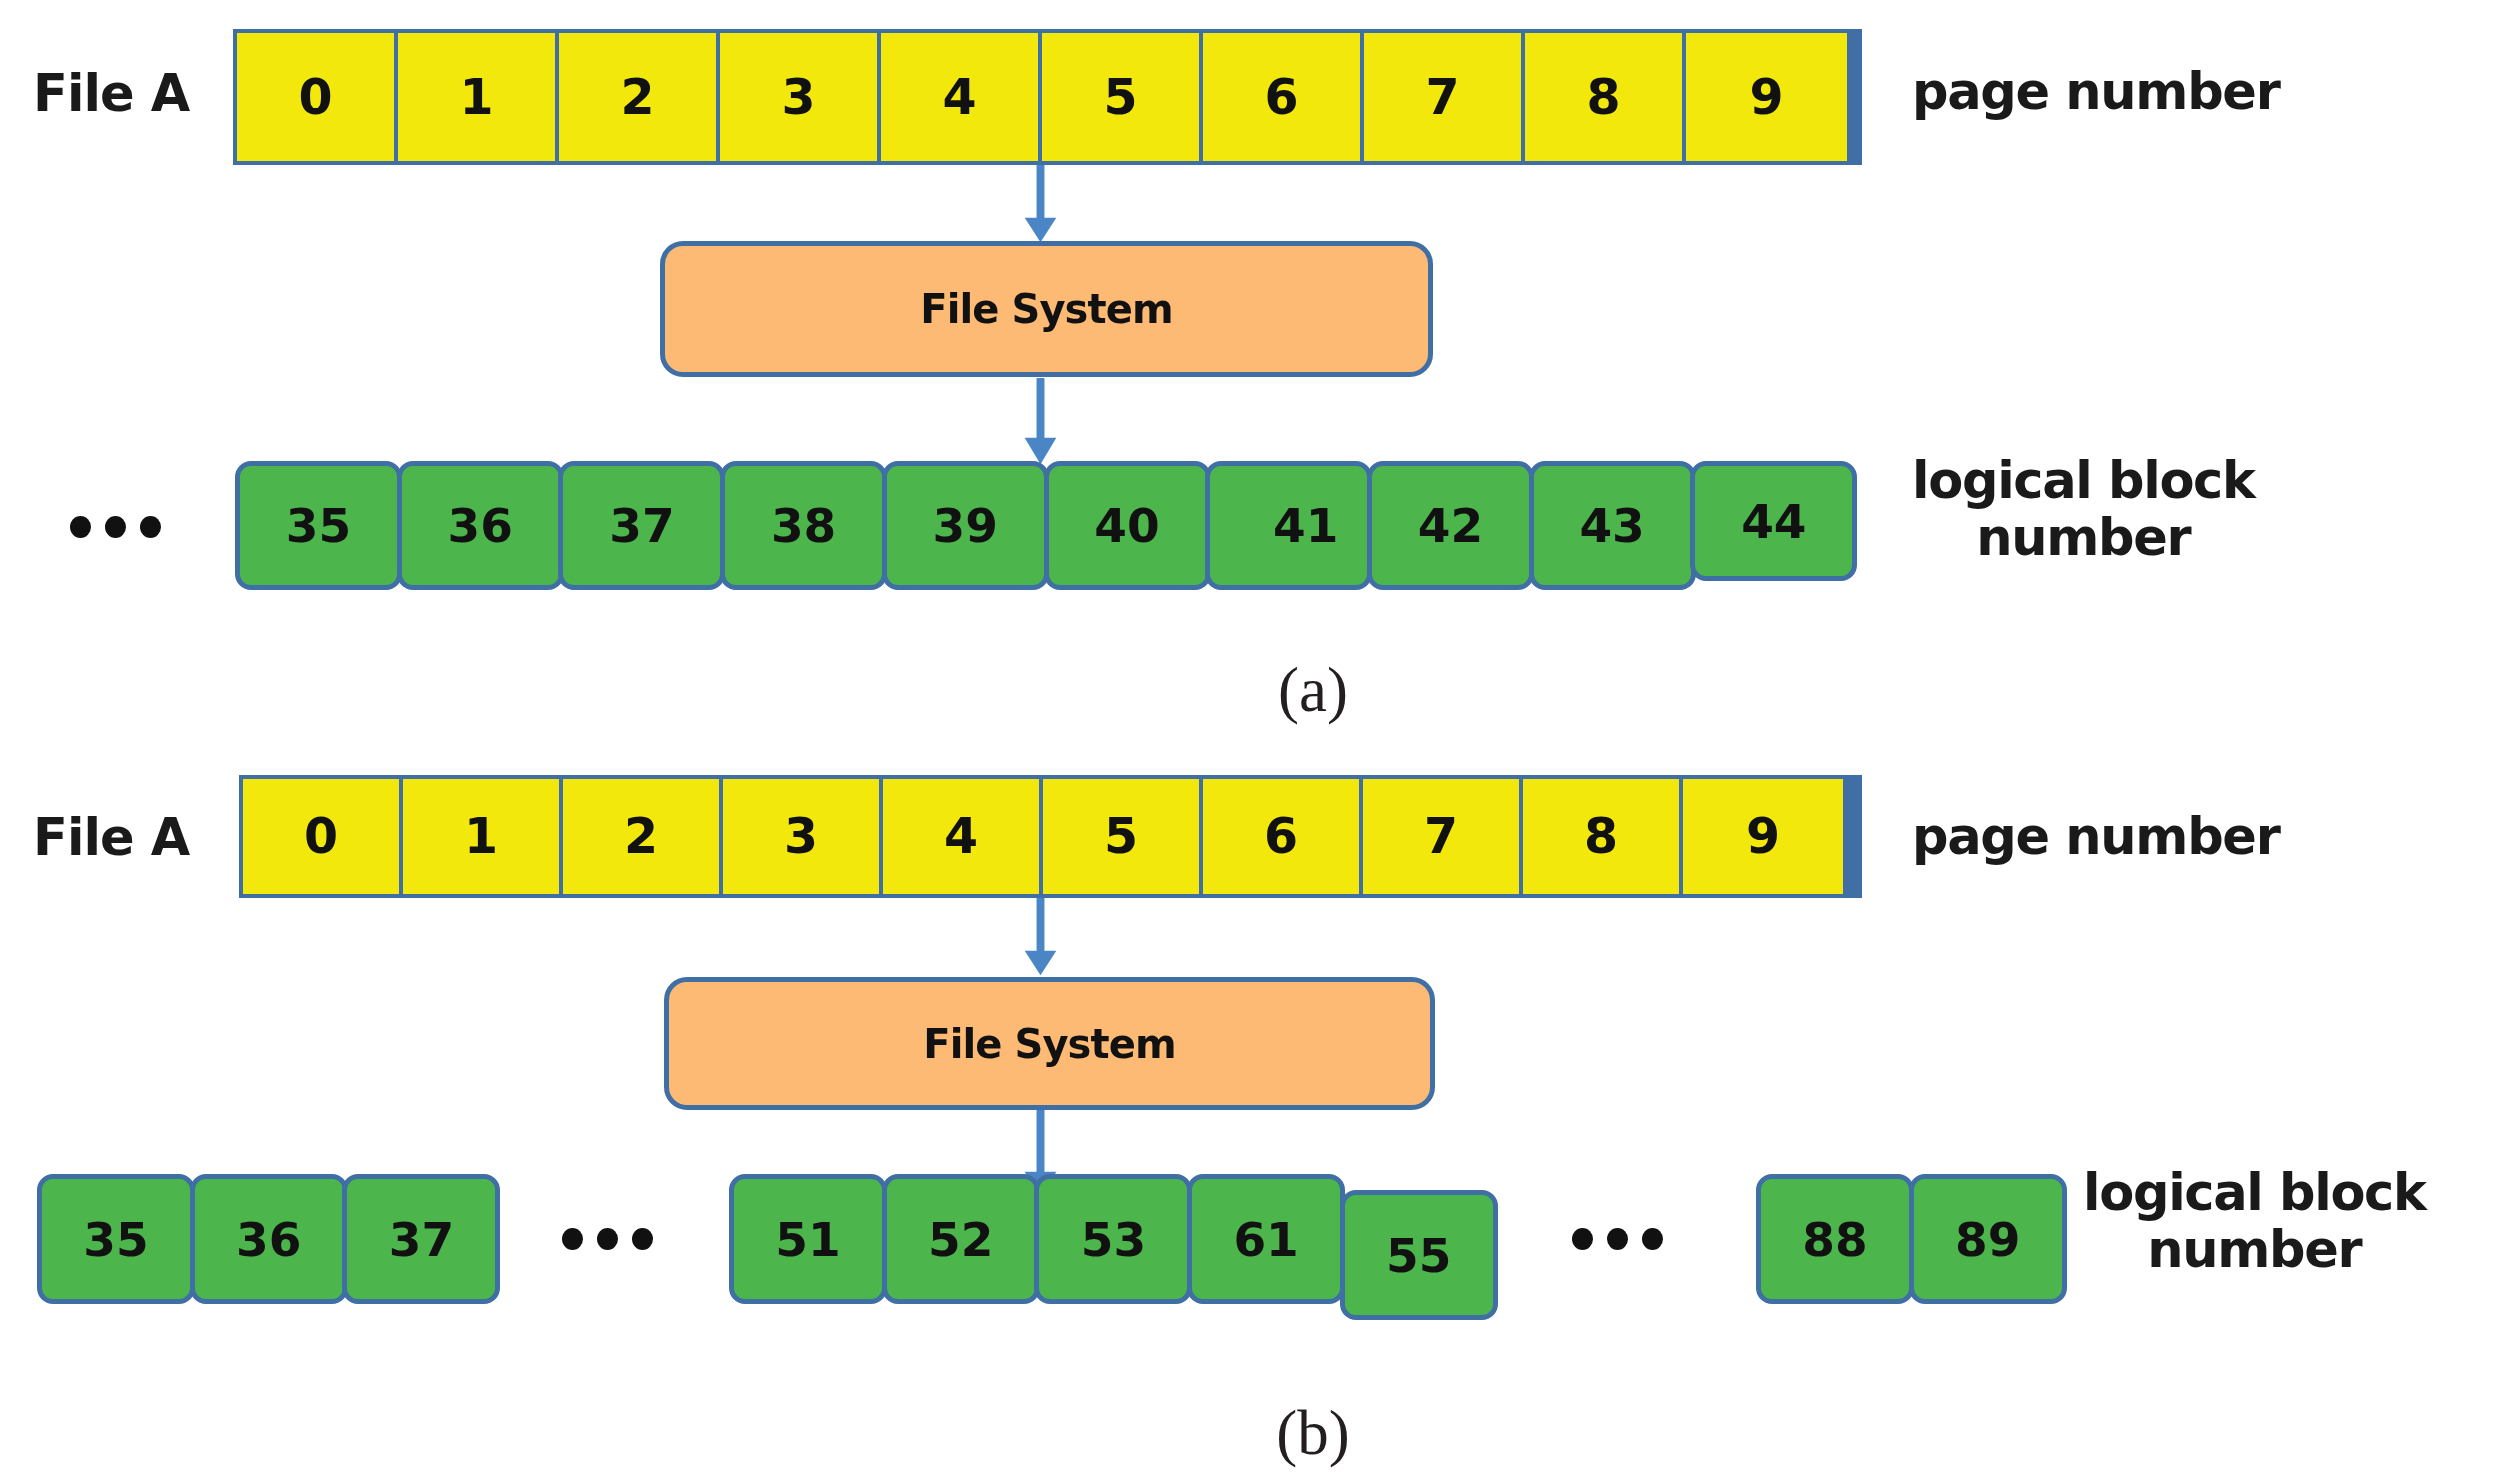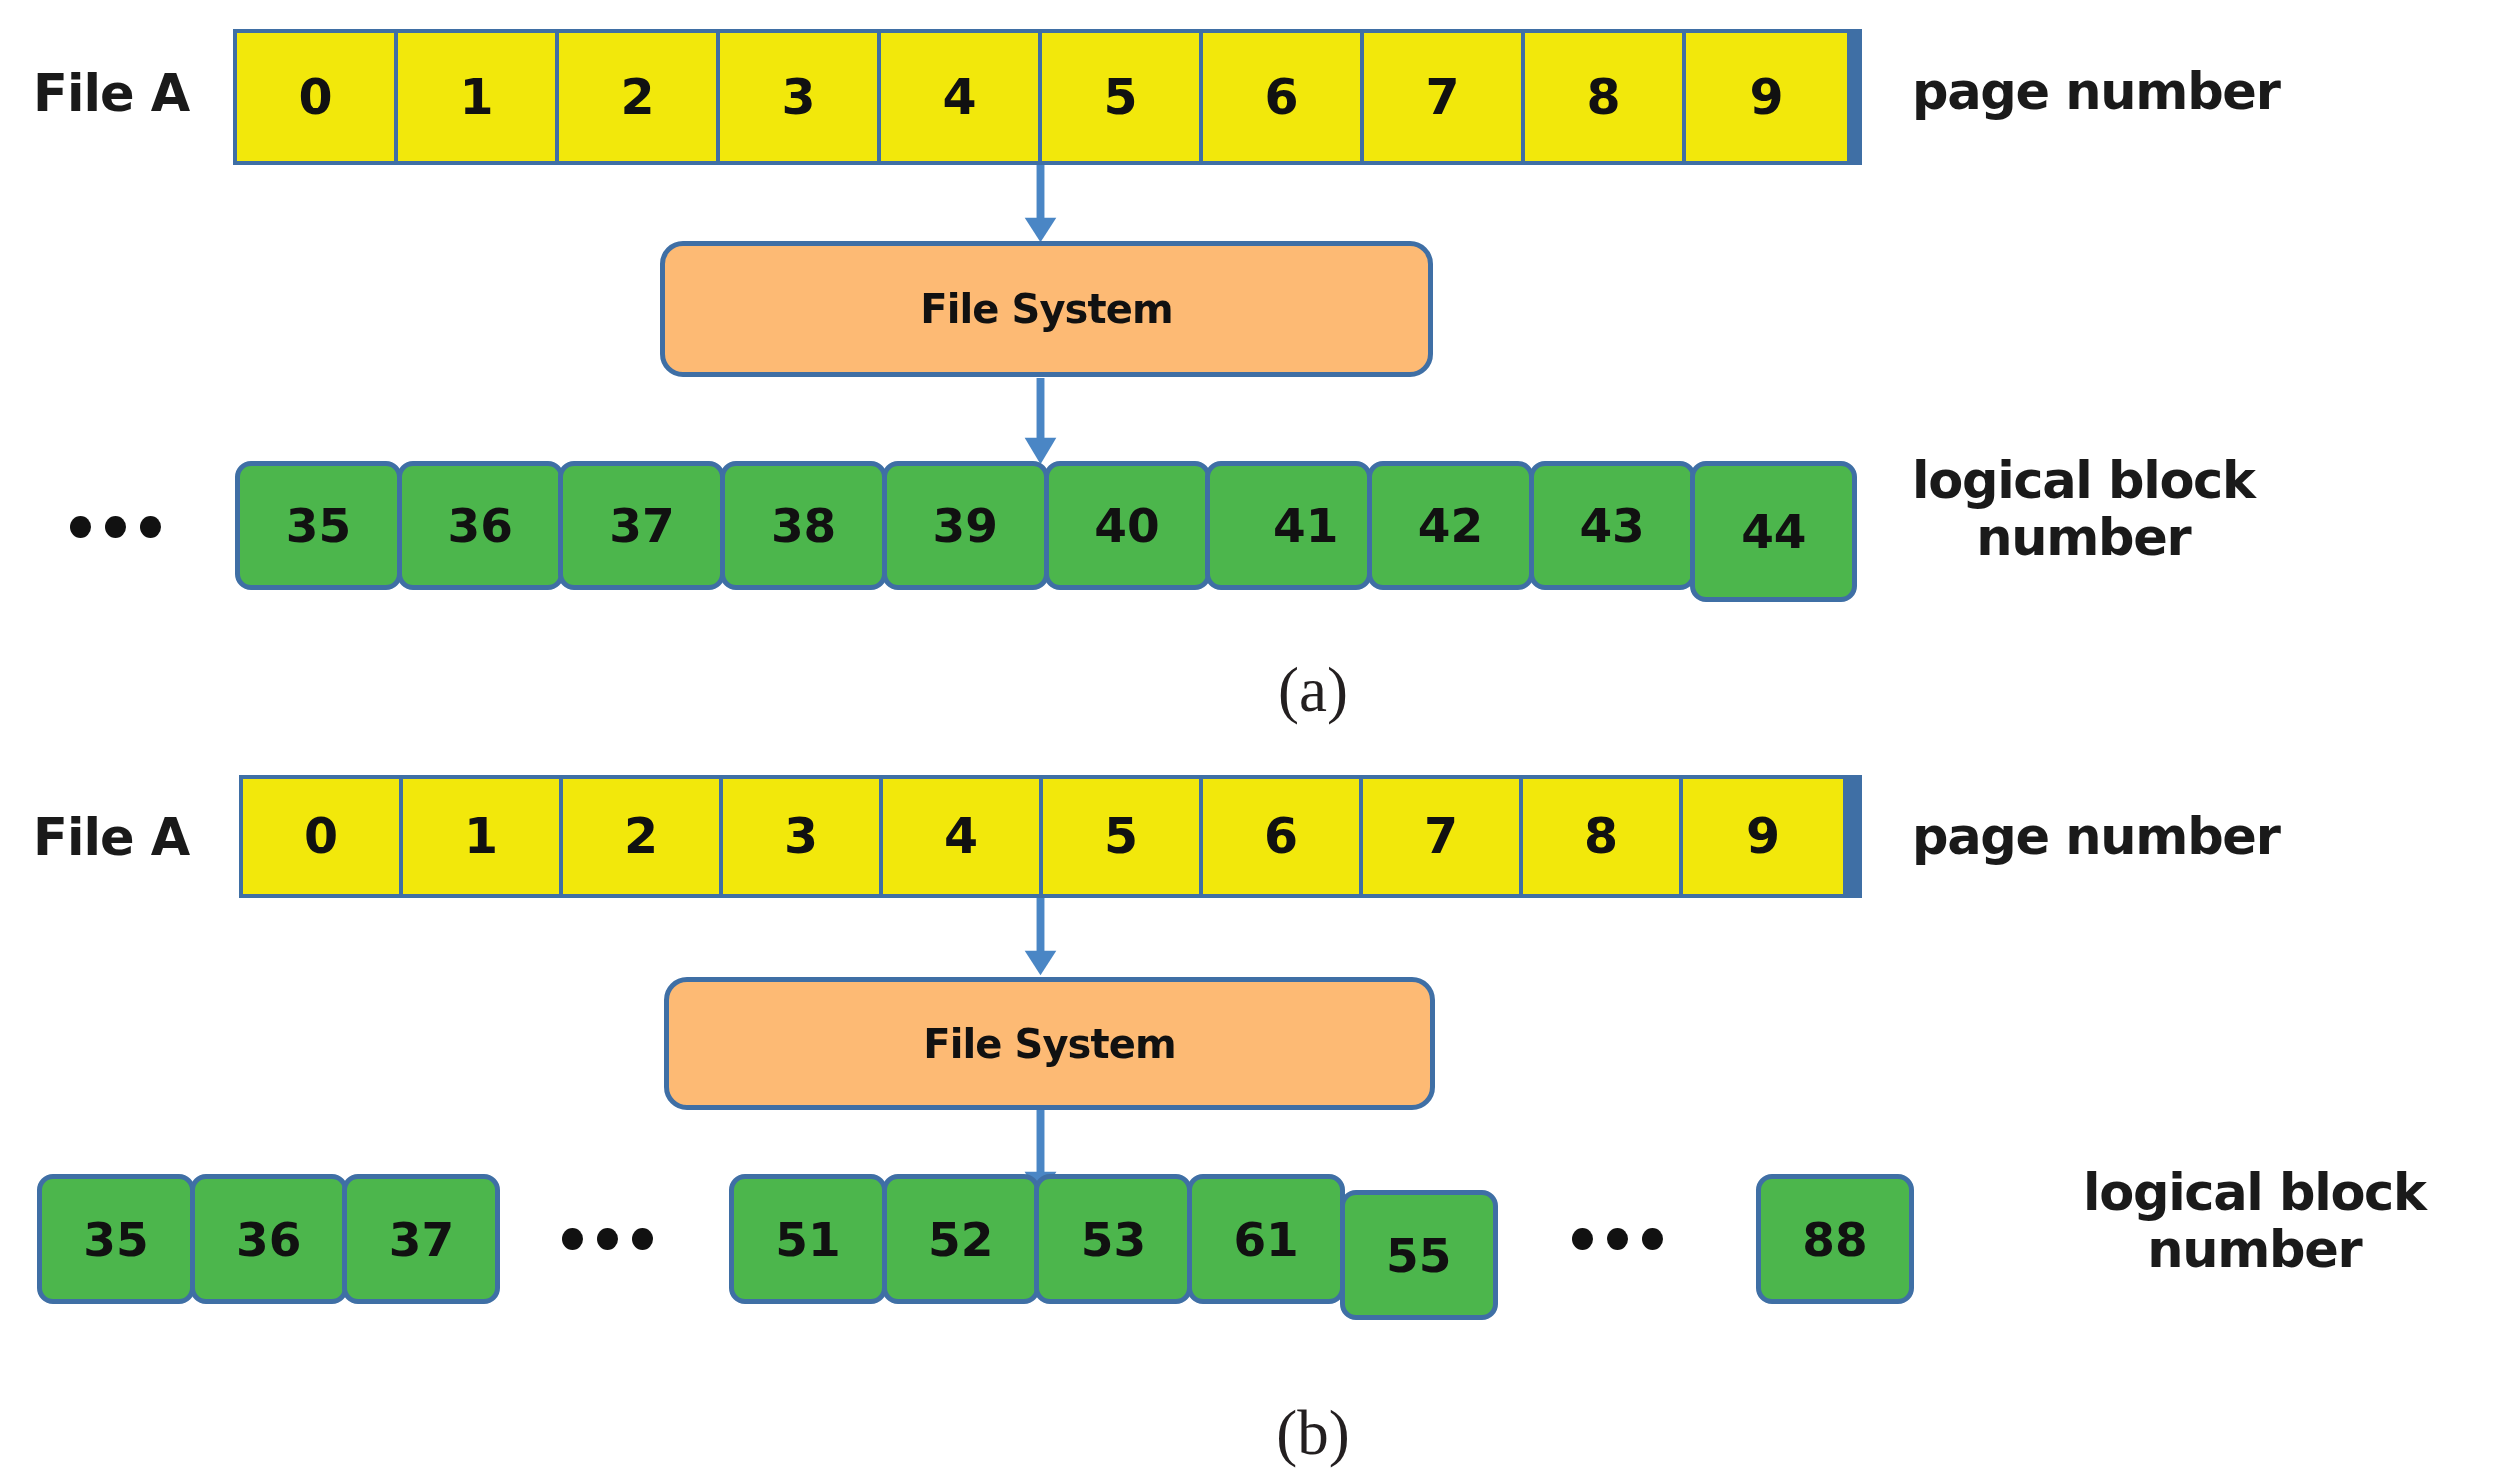--- a/index.html
+++ b/index.html
@@ -163,21 +163,21 @@
   <div class="abs block-row" style="left:235px;top:461px;">
     <div class="block tight" style="width:167px;height:129px;">35</div>
     <div class="block tight" style="width:167px;height:129px;">36</div>
     <div class="block tight" style="width:167px;height:129px;">37</div>
     <div class="block tight" style="width:167px;height:129px;">38</div>
     <div class="block tight" style="width:167px;height:129px;">39</div>
     <div class="block tight" style="width:167px;height:129px;">40</div>
     <div class="block tight" style="width:167px;height:129px;padding-left:34px;">41</div>
     <div class="block tight" style="width:167px;height:129px;">42</div>
     <div class="block tight" style="width:167px;height:129px;">43</div>
-    <div class="block" style="width:167px;height:141px;">44</div>
+    <div class="block" style="width:167px;height:120px;">44</div>
   </div>
 
   <div class="abs right-label two-line" style="left:1912px;top:452px;">
     <div style="text-align:left;">logical block</div>
     <div style="text-align:center;">number</div>
   </div>
 
   <div class="abs subfig-caption" style="left:1225px;top:654px;">(a)</div>
 </div>
 
@@ -233,20 +233,21 @@
   </div>
 
   <div class="abs dots" style="left:1572px;top:490px;">
     <span class="dot"></span>
     <span class="dot"></span>
     <span class="dot"></span>
   </div>
 
   <div class="abs block-row" style="left:1756px;top:436px;">
     <div class="block tight" style="width:158px;height:130px;">88</div>
+    <div class="block" style="width:158px;height:130px;">89</div>
   </div>
 
   <div class="abs right-label two-line" style="left:2083px;top:426px;">
     <div style="text-align:left;">logical block</div>
     <div style="text-align:center;">number</div>
   </div>
 
   <div class="abs subfig-caption" style="left:1225px;top:659px;">(b)</div>
 </div>
 

